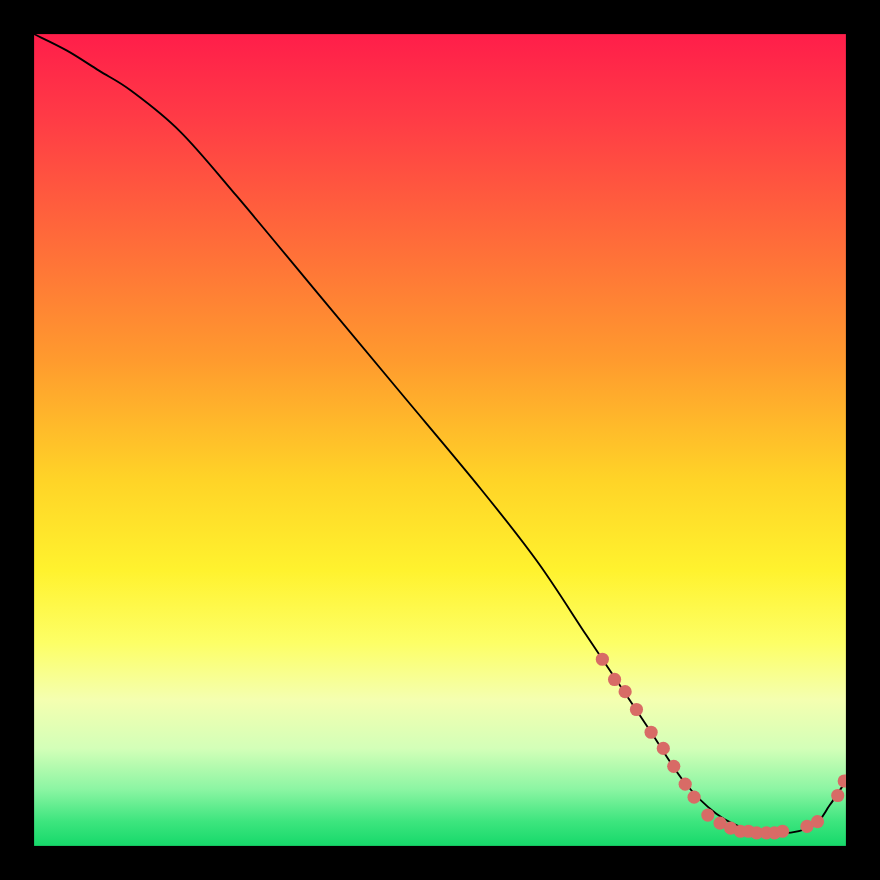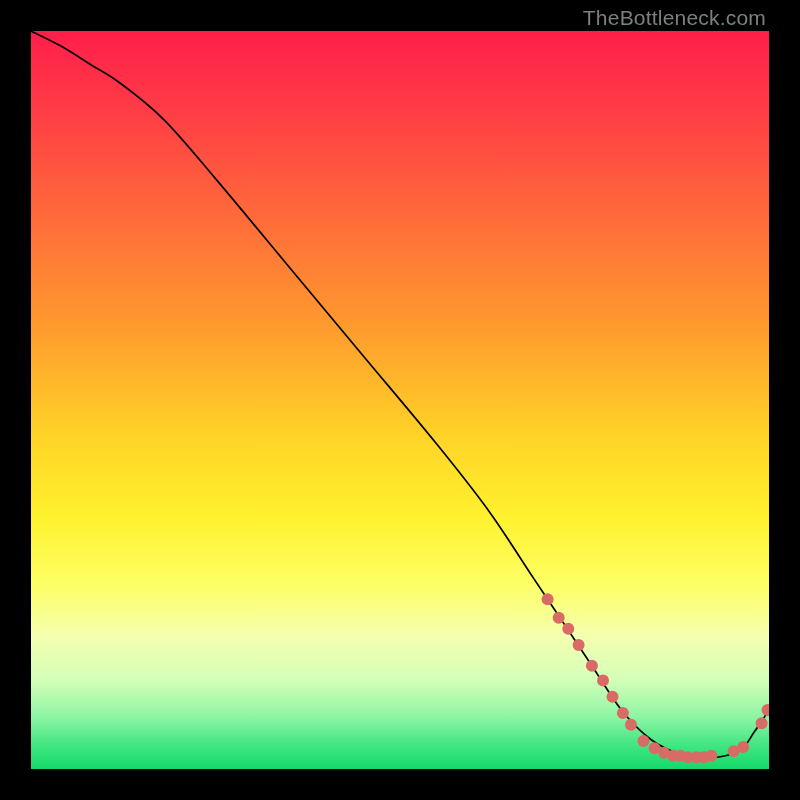--- a/index.html
+++ b/index.html
@@ -57,21 +57,20 @@
     letter-spacing: 0.2px;
     font-weight: 400;
     user-select: none;
   }
 </style>
 </head>
 <body>
 
 <div class="stage">
 
-  <div class="watermark">TheBottleneck.com</div>
 
   <div class="plot">
     <div class="gradient-bg"></div>
 
     <svg class="curve-svg" viewBox="0 0 738 738" preserveAspectRatio="none">
       <path id="curve-path" stroke="#000000" fill="none" stroke-width="1.7" stroke-linejoin="round" stroke-linecap="round" d="M 0.0 0.0 C 4.9 2.5, 19.7 9.2, 29.5 14.8 C 39.4 20.3, 49.2 27.1, 59.0 33.2 C 68.9 39.4, 76.3 42.4, 88.6 51.7 C 100.9 60.9, 116.9 72.6, 132.8 88.6 C 148.8 104.5, 163.6 123.0, 184.5 147.6 C 205.4 172.2, 233.7 206.6, 258.3 236.2 C 282.9 265.7, 307.5 295.2, 332.1 324.7 C 356.7 354.2, 385.0 387.4, 405.9 413.3 C 426.8 439.1, 441.6 457.6, 457.6 479.7 C 473.6 501.8, 489.5 527.7, 501.8 546.1 C 514.1 564.6, 521.5 575.6, 531.4 590.4 C 541.2 605.2, 551.0 619.9, 560.9 634.7 C 570.7 649.4, 580.6 666.7, 590.4 679.0 C 600.2 691.3, 610.1 701.1, 619.9 708.5 C 629.8 715.9, 639.6 720.2, 649.4 723.2 C 659.3 726.3, 669.1 727.5, 679.0 726.9 C 688.8 726.3, 701.1 723.9, 708.5 719.5 C 715.9 715.2, 718.3 707.9, 723.2 701.1 C 728.2 694.3, 735.5 682.7, 738.0 679.0"></path>
       <g id="markers">
           <circle cx="516.6" cy="568.3" r="6" fill="#d86b66"></circle>
           <circle cx="527.7" cy="586.7" r="6" fill="#d86b66"></circle>
           <circle cx="537.3" cy="597.8" r="6" fill="#d86b66"></circle>

